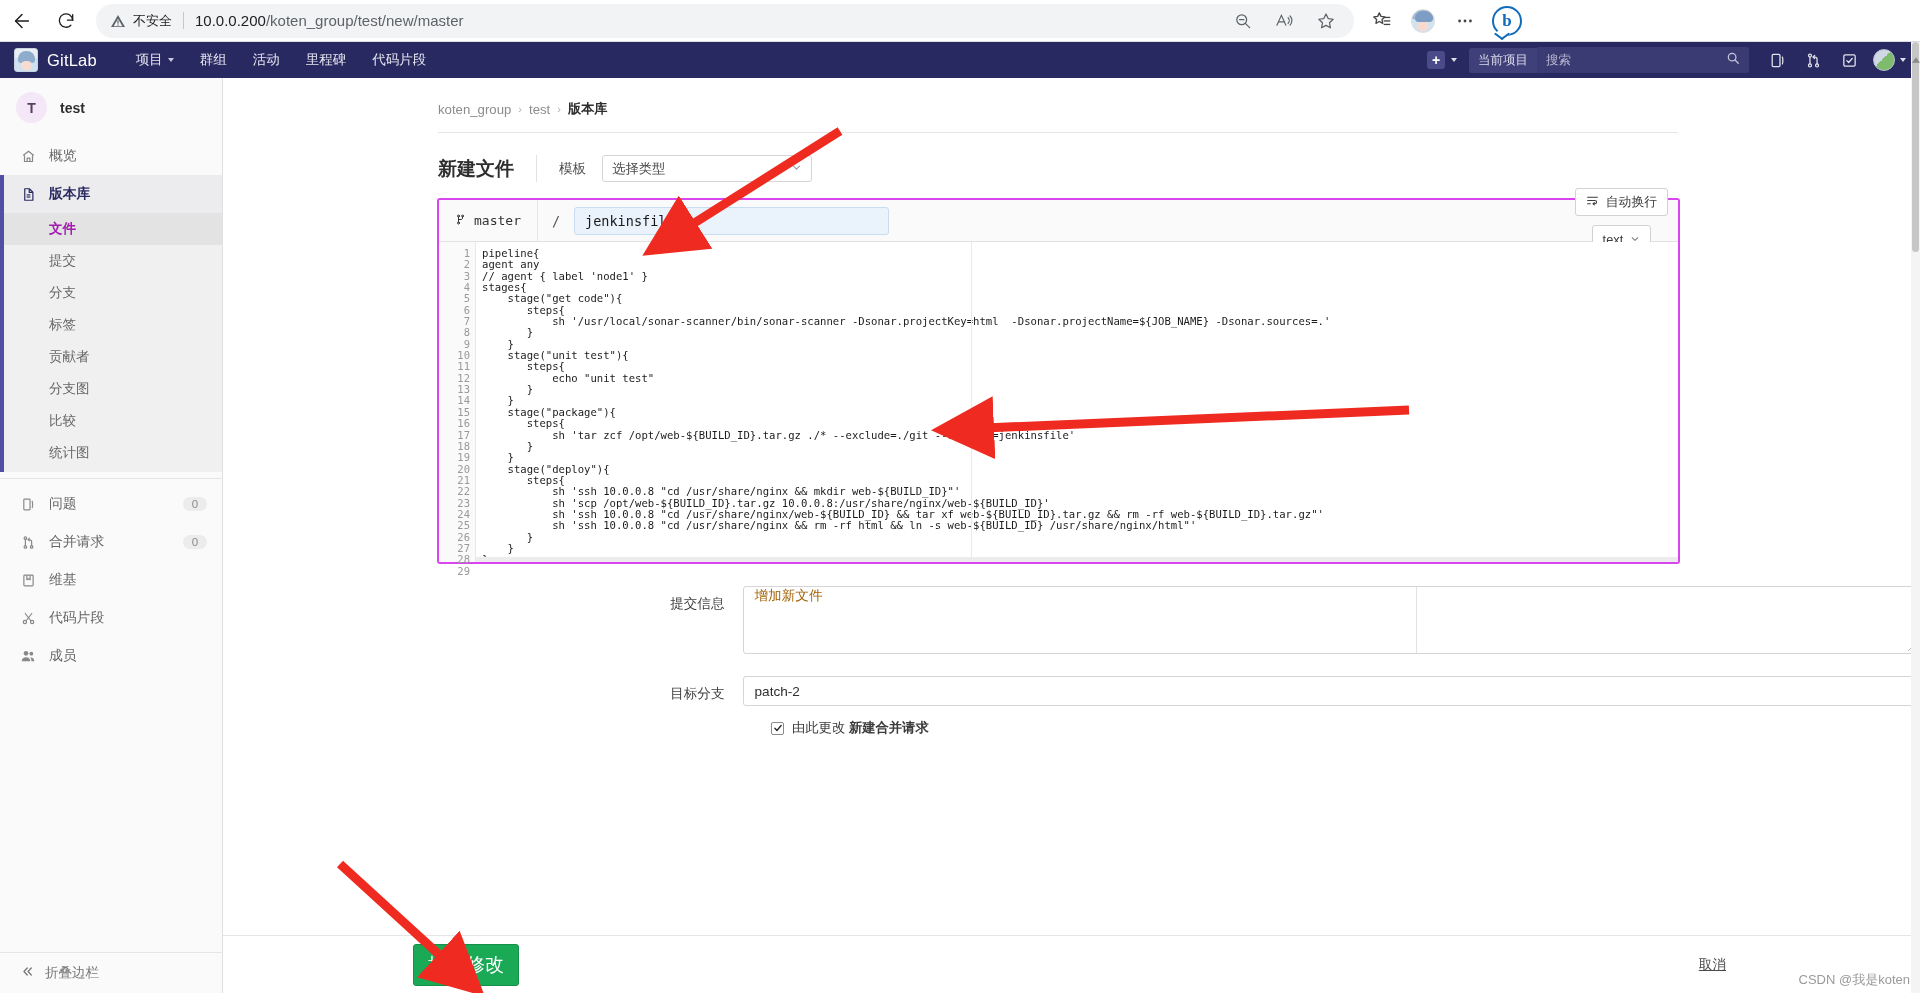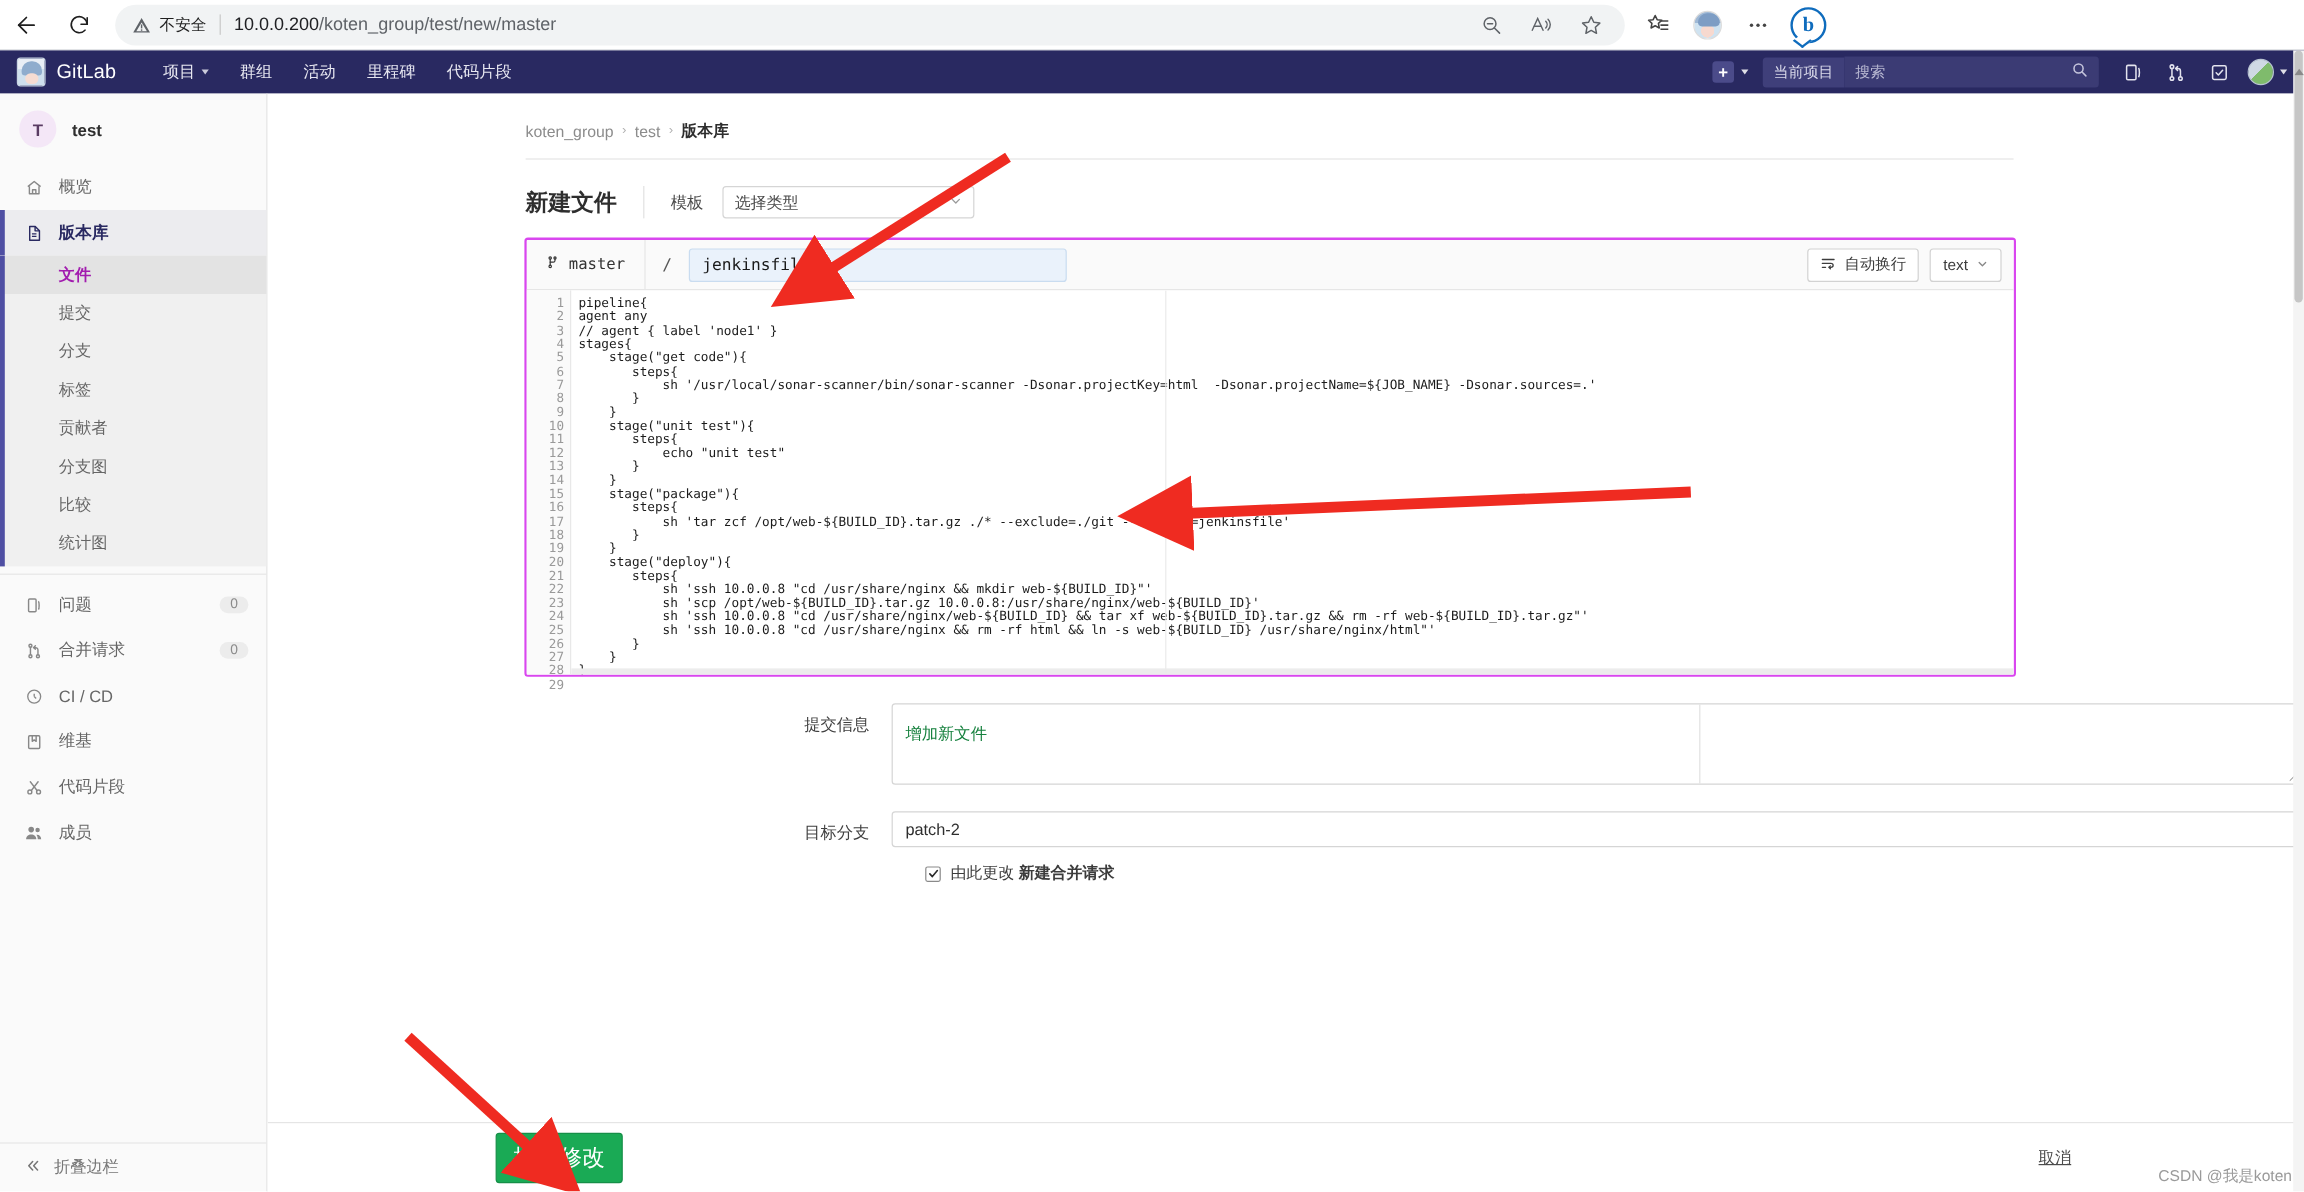--- a/index.html
+++ b/index.html
@@ -162,21 +162,21 @@
     display:flex; align-items:center; gap:7px; padding:0 16px; height:42px;
     font-family:"DejaVu Sans Mono", monospace; font-size:13px; color:#333;
     border-right:1px solid #e6e6e6;
   }
   .slash { padding:0 14px; font-family:"DejaVu Sans Mono", monospace; font-size:13.5px; color:#555; }
   .fname-input {
     width:315px; height:28px; border:1px solid #c9dcf0; background:#eaf2fb; border-radius:3px;
     font-family:"DejaVu Sans Mono", monospace; font-size:13.5px; color:#1a1a1a;
     padding:0 10px; display:flex; align-items:center;
   }
-  .edit-head-right { margin-left:auto; display:flex; align-items:center; gap:9px; }
+  .edit-head-right { margin-left:auto; display:flex; align-items:center; gap:9px;flex-direction:column; }
   .btn-sm {
     height:28px; border:1px solid #d2d2d2; background:#fff; border-radius:3px;
     display:flex; align-items:center; gap:7px; padding:0 10px; font-size:12.8px; color:#3d3d3d;
   }
   .btn-sm .cv { color:#888; }
 
   .editor-body { display:flex; background:#fff; height:320px; position:relative; }
   .gutter {
     width:37px; background:#fafafa; border-right:1px solid #e8e8e8;
     padding-top:6px; text-align:right;
@@ -191,21 +191,21 @@
     color:#1b1b1b; white-space:pre; padding-left:6px;
   }
   .code-rule { position:absolute; left:495px; top:0; bottom:0; width:1px; background:#eaeaea; }
   .cursor-line { position:absolute; left:0; right:0; top:315px; height:11.6px; background:#ececec;}
 
   
   .form-row { display:flex; align-items:flex-start; padding:22px 0 0 0; }
   .form-lbl { width:548px; text-align:right; padding-right:18px; font-size:13.6px; color:#404040; padding-top:9px;}
   .msg-box {
     width:1243px; height:68px; border:1px solid #d5d5d5; border-radius:3px; background:#fff;
-    font-size:13.6px; color:#15803d; padding:16px 11px; position:relative;
+    font-size:13.6px; color:#a16207; padding:0 11px; position:relative;
   }
   .msg-box .splitline { position:absolute; left:672px; top:0; bottom:0; width:1px; background:#e2e2e2; }
   .msg-box .grip { position:absolute; right:2px; bottom:2px; width:9px; height:9px;
     background:
       linear-gradient(135deg, transparent 45%, #bdbdbd 45%, #bdbdbd 55%, transparent 55%),
       linear-gradient(135deg, transparent 70%, #bdbdbd 70%, #bdbdbd 80%, transparent 80%);
   }
   .branch-input {
     width:1243px; height:30px; border:1px solid #d5d5d5; border-radius:3px; background:#fff;
     font-size:13.6px; color:#2e2e2e; padding:0 11px; display:flex; align-items:center;
@@ -442,30 +442,20 @@
             <circle cx="17" cy="19" r="2"></circle>
             <path d="M7 7.1v9.8"></path>
             <path d="M17 16.9v-6.4c0-2-1.5-2.9-3-2.9h-2.4"></path>
             <path d="M13.6 5 11.3 7.3l2.3 2.2"></path>
           </svg>
       </span>
       <span>合并请求</span>
       <span class="count-pill">0</span>
     </a>
 
-    <a class="side-item" href="#">
-      <span class="ico">
-        <svg width="15" height="15" viewBox="0 0 24 24" fill="none" stroke="currentColor" stroke-width="1.8" stroke-linejoin="round">
-            <circle cx="12" cy="12" r="8.6"></circle>
-            <path d="M12 12V8.1"></path>
-            <path d="M12 12l2.6 2.6"></path>
-          </svg>
-      </span>
-      <span>CI / CD</span>
-    </a>
 
     <a class="side-item" href="#">
       <span class="ico">
         <svg width="15" height="15" viewBox="0 0 24 24" fill="none" stroke="currentColor" stroke-width="1.9" stroke-linejoin="round">
             <rect x="4.6" y="3.5" width="14.8" height="17" rx="1.4"></rect>
             <path d="M9.4 3.6v7.2l2.6-1.8 2.6 1.8V3.6"></path>
           </svg>
       </span>
       <span>维基</span>
     </a>

